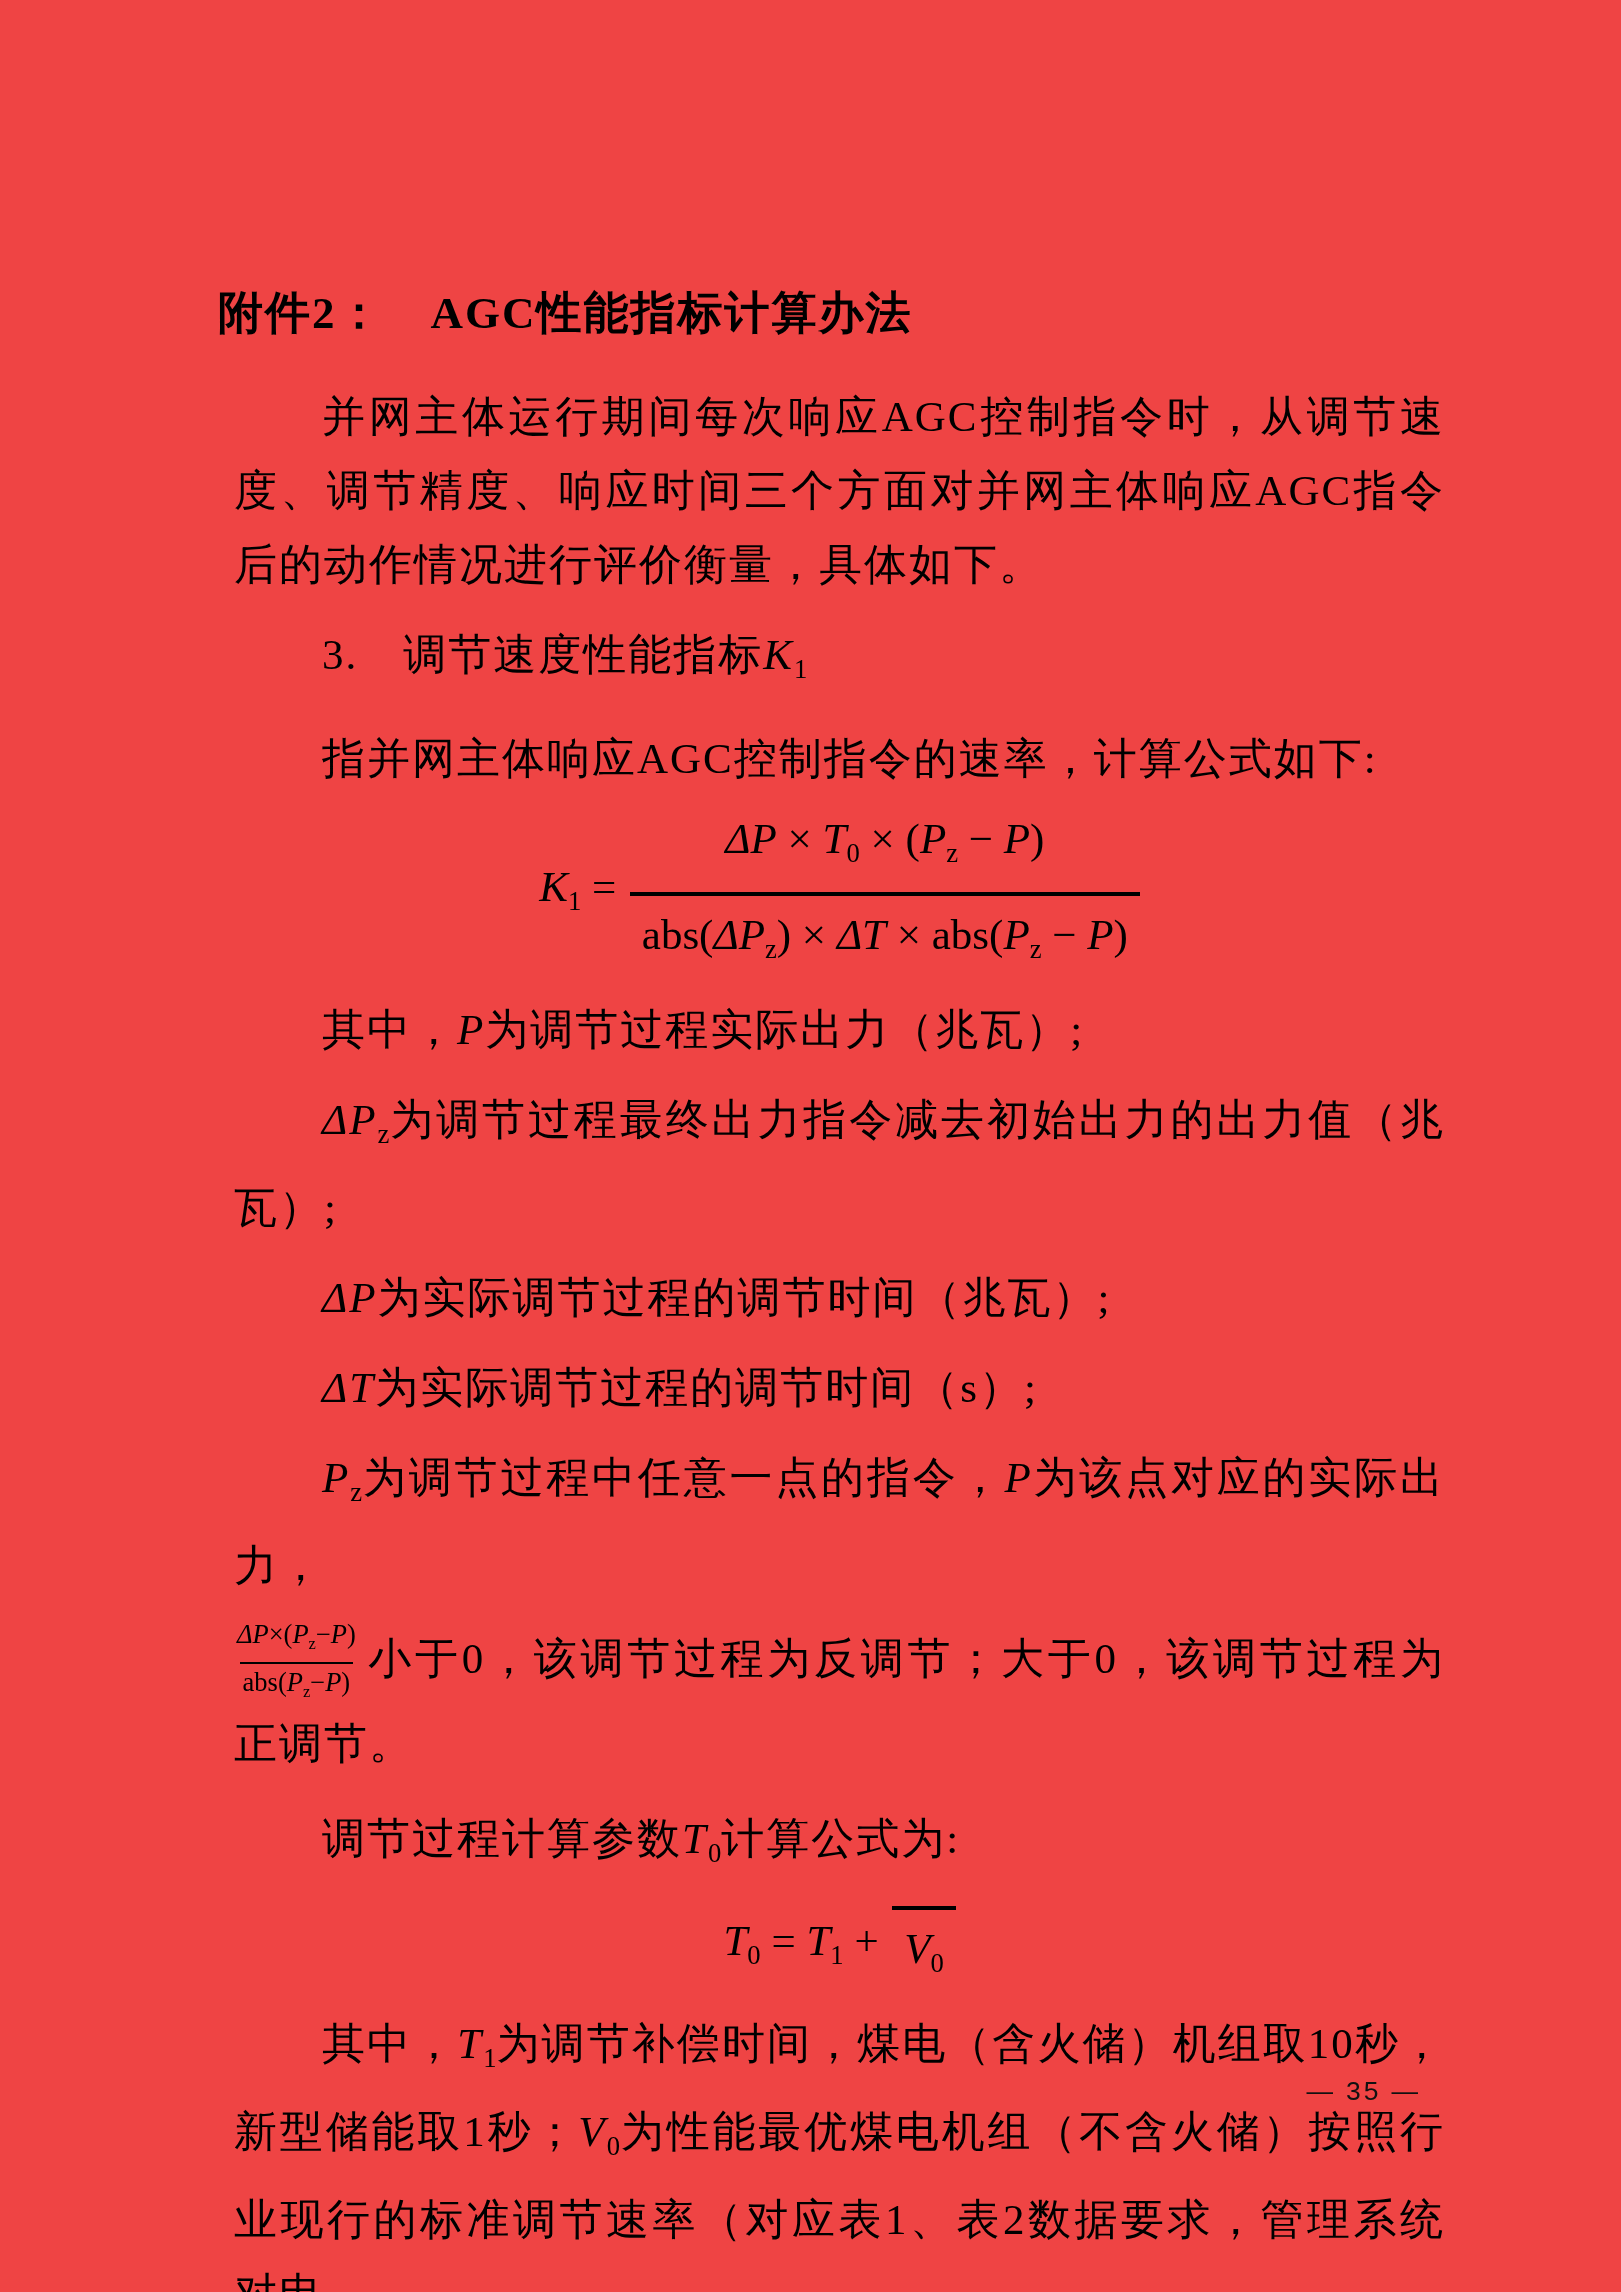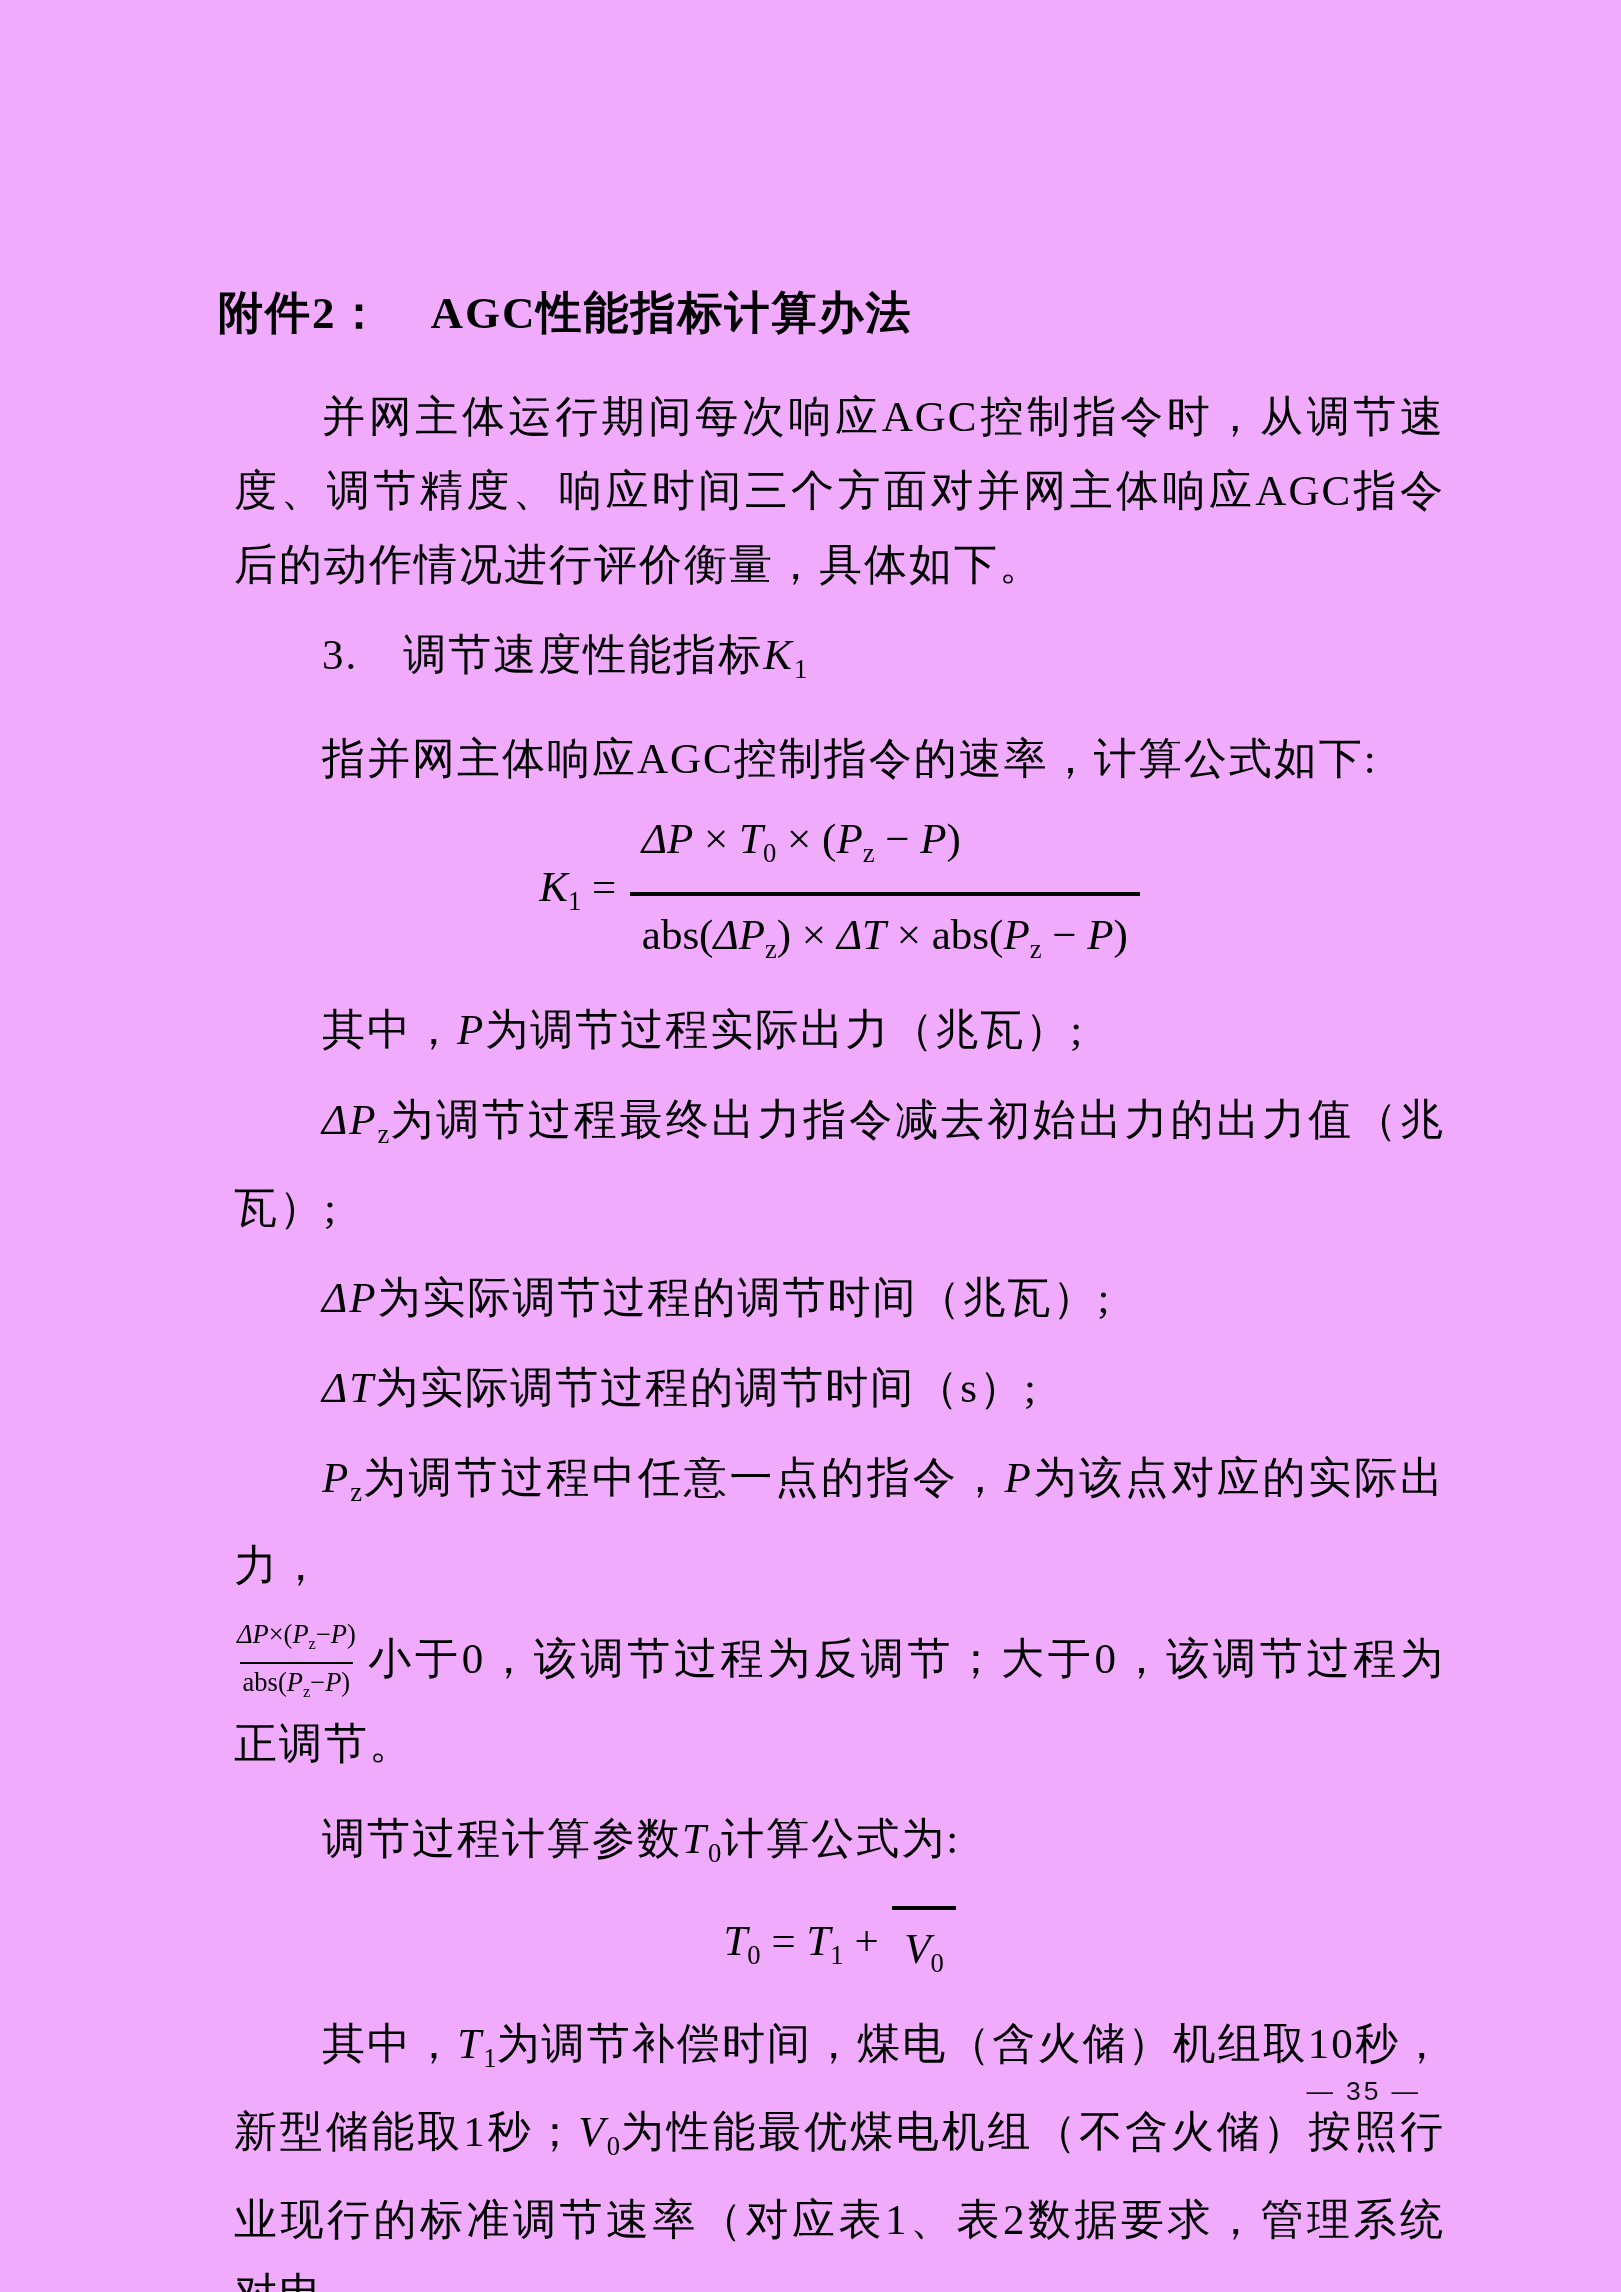--- a/index.html
+++ b/index.html
@@ -4,21 +4,21 @@
 <style>
   html, body {
     margin: 0;
     padding: 0;
     background: #ffffff;
   }
   .page {
     position: relative;
     width: 1621px;
     height: 2293px;
-    background: #f0abfc;
+    background: #ef4444;
     color: #000000;
     font-family: "Liberation Serif", "DejaVu Serif", serif;
     overflow: hidden;
   }
   .content {
     position: absolute;
     left: 218px;
     top: 282px;
     width: 1243px;
     font-size: 43px;
@@ -52,21 +52,21 @@
     font-size: 43px;
     line-height: 53px;
     letter-spacing: 0;
     text-align: center;
     text-indent: 0;
   }
   .f-lhs { margin-right: 13.7px; white-space: nowrap; }
   .frac {
     display: inline-flex;
     flex-direction: column;
-    align-items: flex-start;
+    align-items: center;
   }
   .frac .num { padding: 0 11.8px 11.8px 11.8px; white-space: nowrap; }
   .frac .den { border-top: 4.9px solid #000; padding: 11.8px 11.8px 0 11.8px; white-space: nowrap; }
   
   .ifrac {
     display: inline-flex;
     flex-direction: column;
     align-items: center;
     vertical-align: middle;
     font-size: 26.5px;

